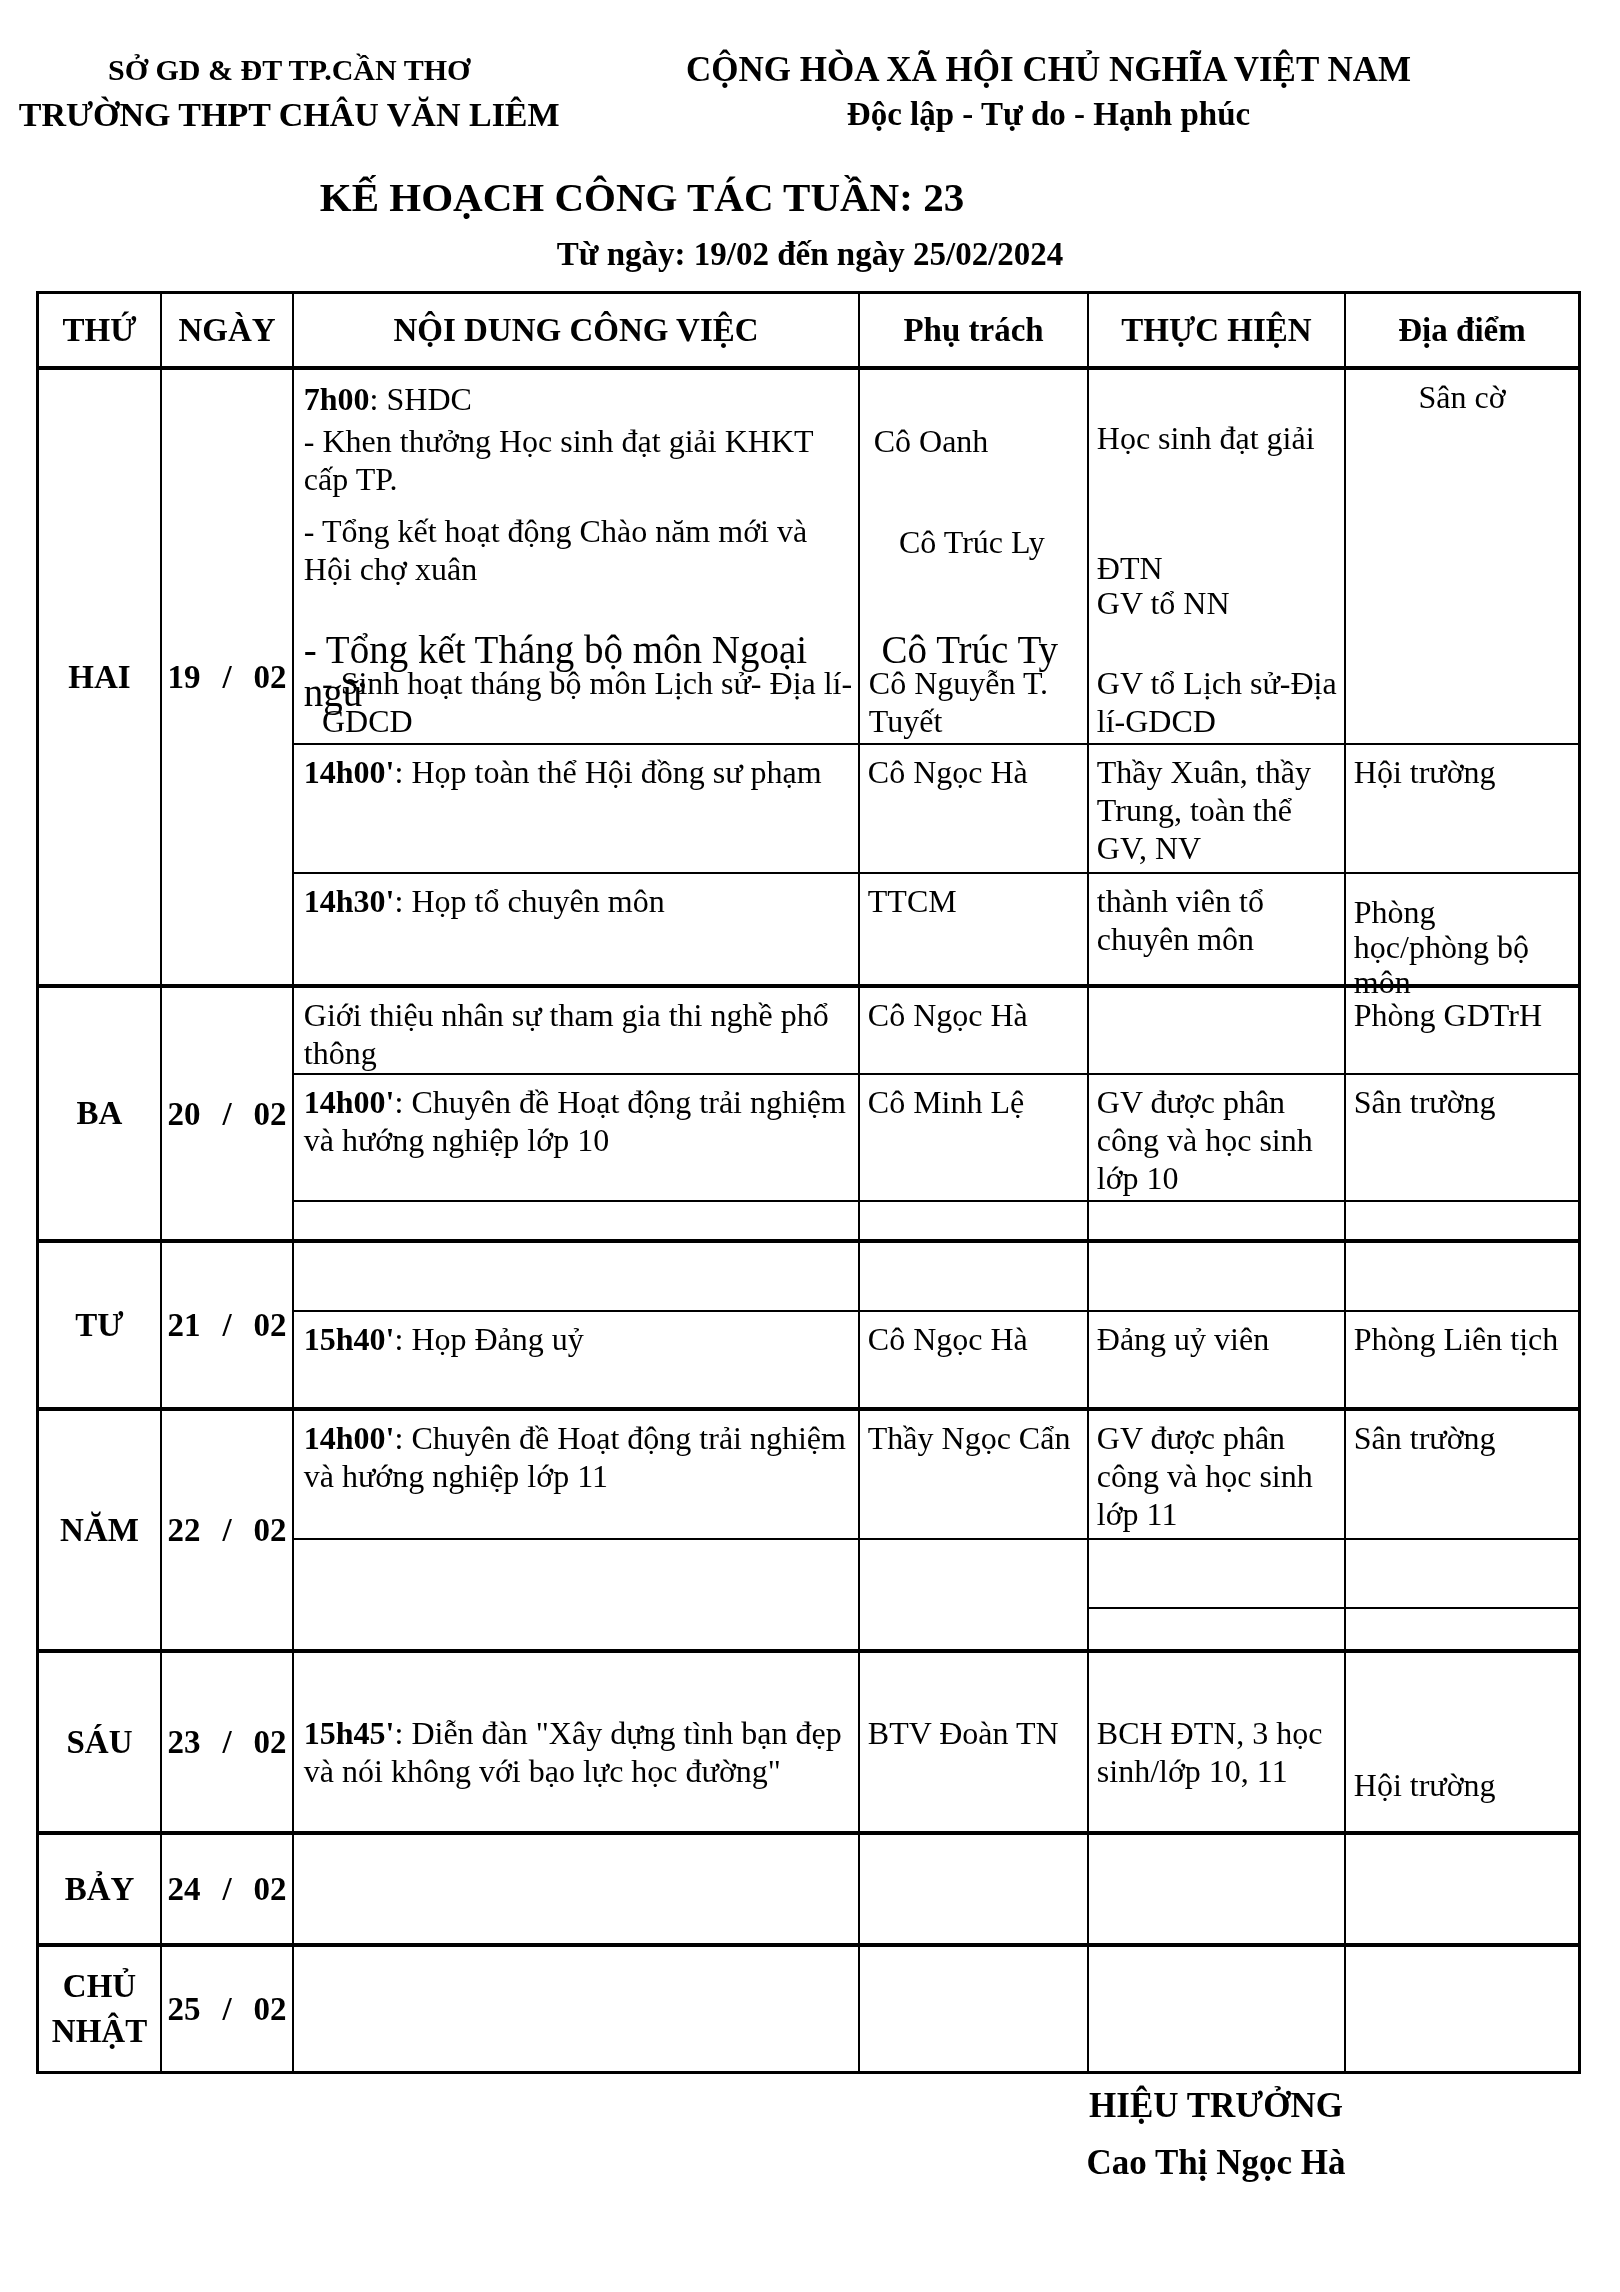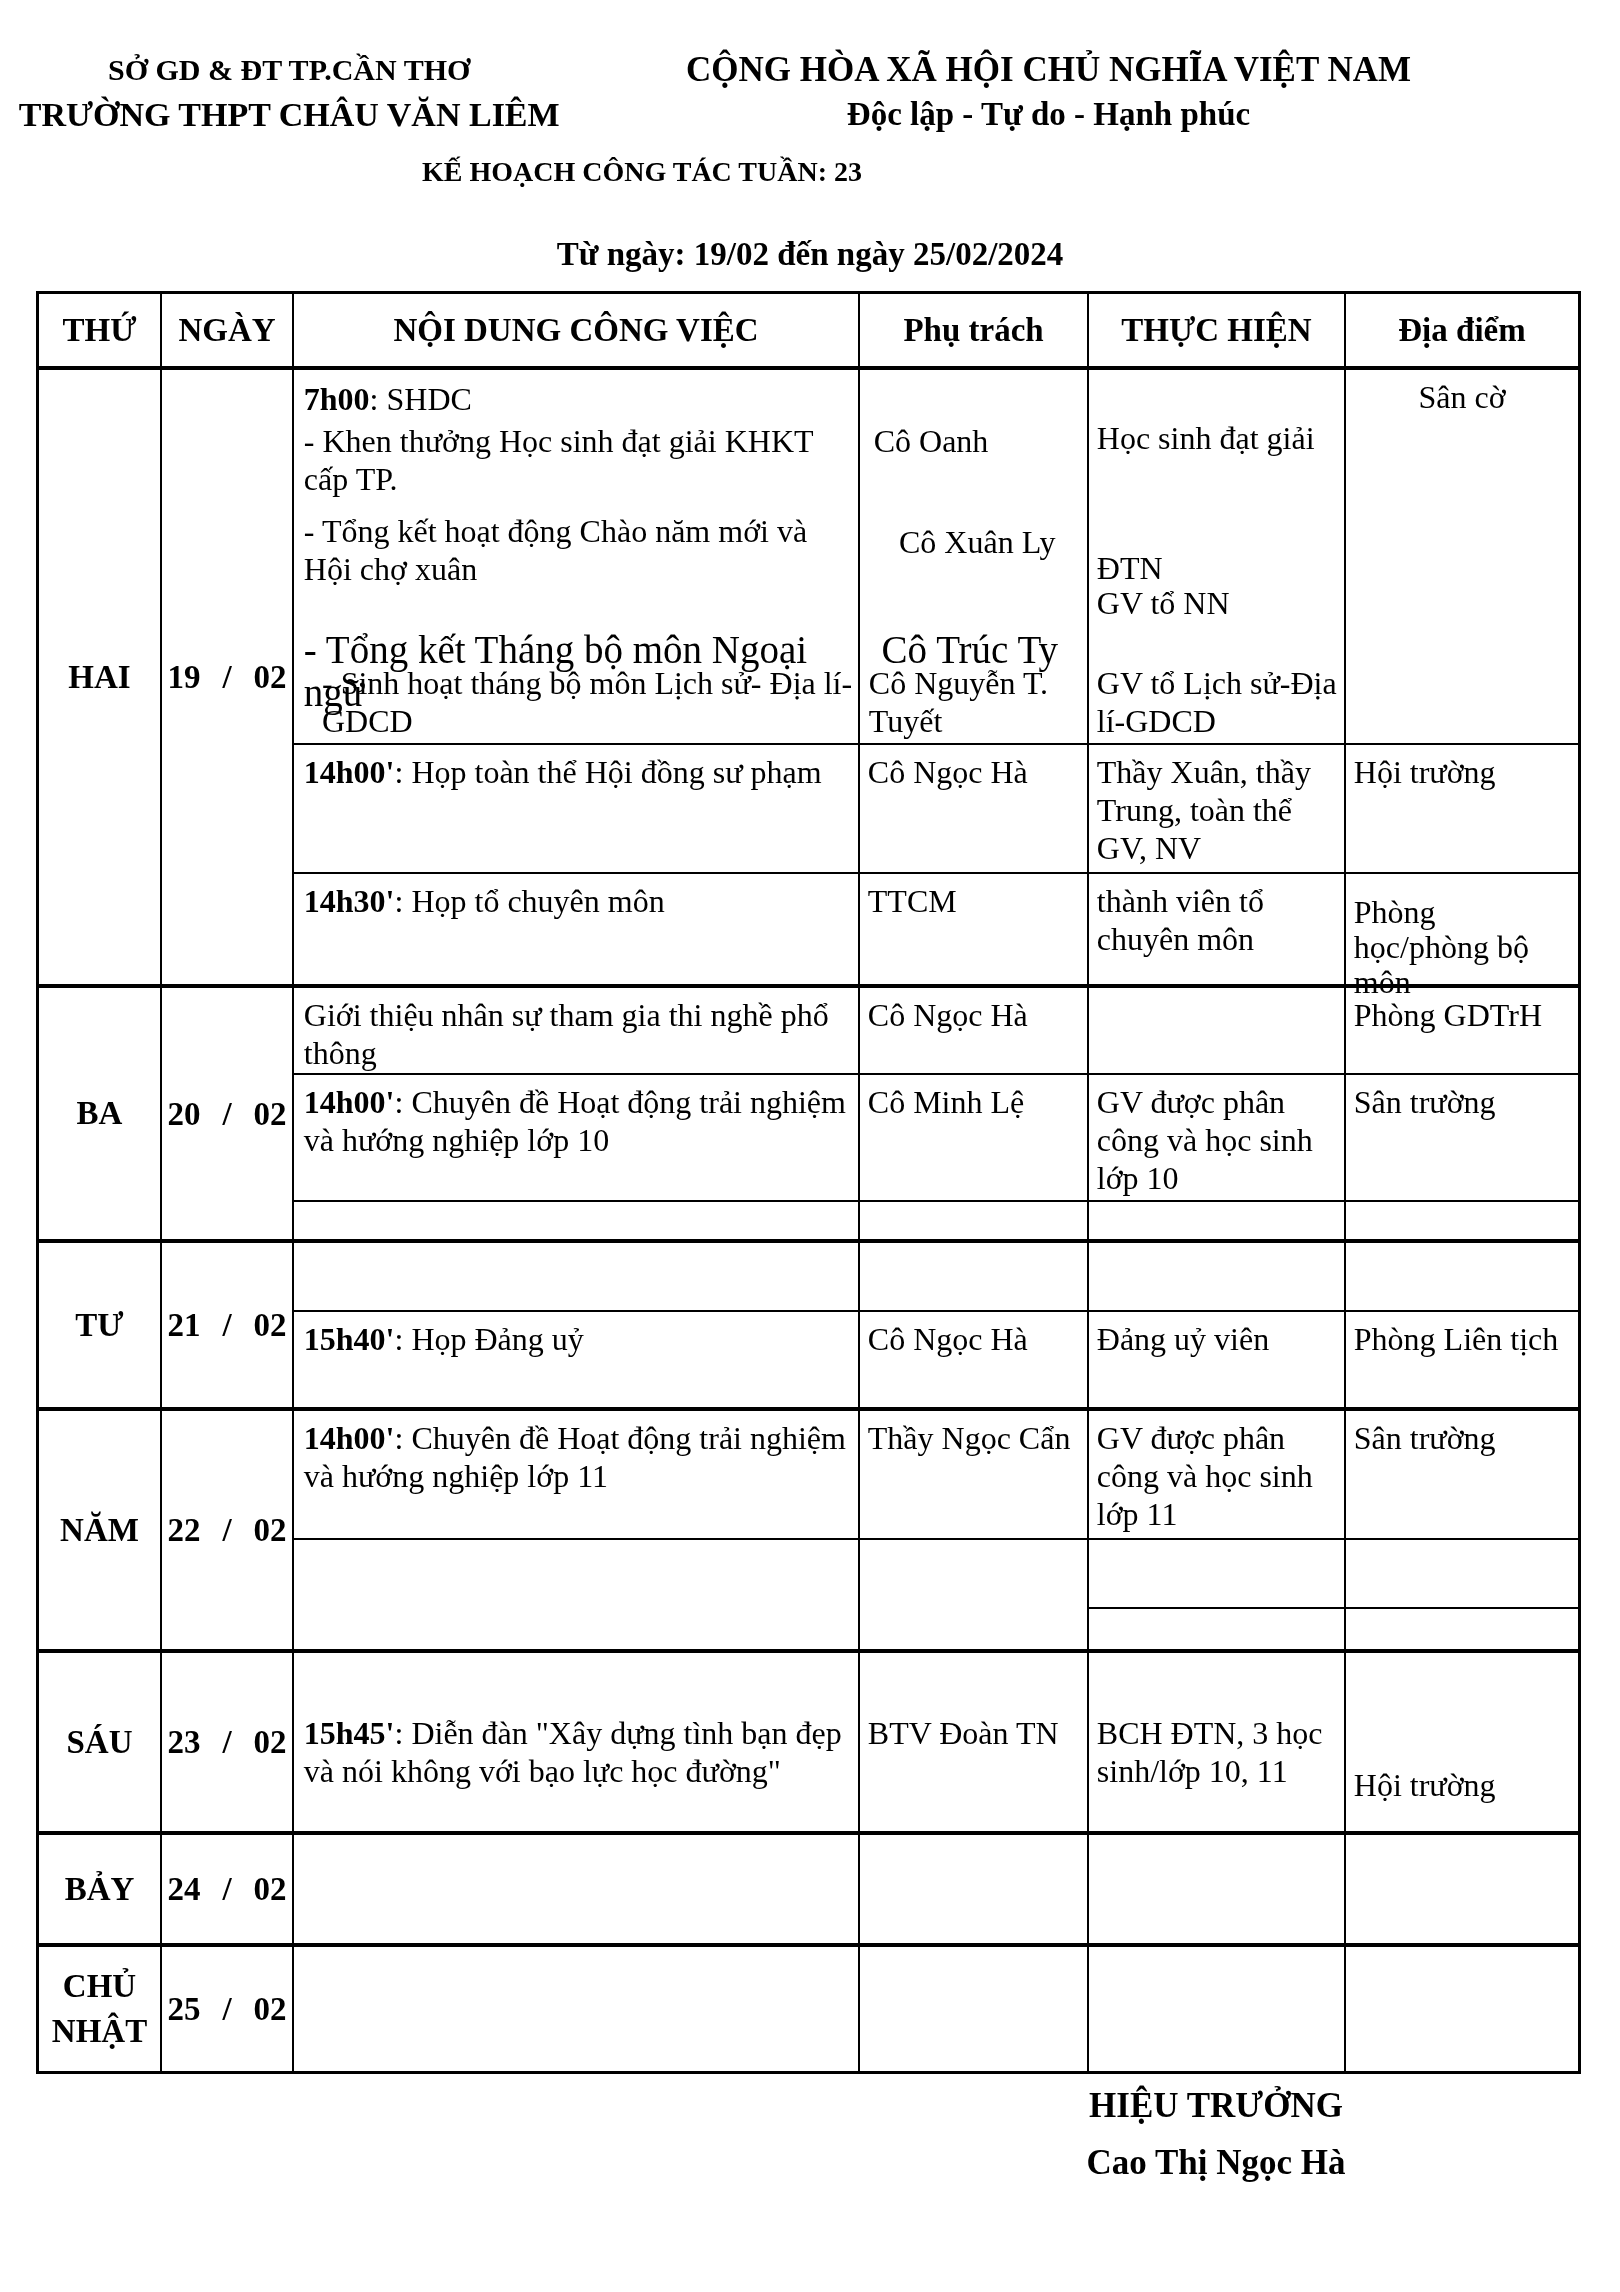--- a/index.html
+++ b/index.html
@@ -4,21 +4,21 @@
 <style>
   html,body{margin:0;padding:0;background:#fff;}
   body{width:1620px;height:2293px;position:relative;font-family:"Liberation Serif","DejaVu Serif",serif;color:#000;}
   .blk{position:absolute;text-align:center;}
   #org{left:14.7px;top:51px;width:549px;}
   #org .l1{font-size:30px;font-weight:bold;line-height:37px;}
   #org .l2{font-size:34px;font-weight:bold;line-height:37px;margin-top:7.8px;}
   #nat{left:676px;top:51px;width:745px;}
   #nat .l1{font-size:35px;font-weight:bold;line-height:37px;}
   #nat .l2{font-size:33px;font-weight:bold;line-height:37px;margin-top:7.8px;}
-  #title{left:0;top:156px;width:1284px;font-size:28px;font-weight:bold;}
+  #title{left:0;top:173px;width:1284px;font-size:41px;font-weight:bold;}
   #subtitle{left:0;top:236px;width:1620px;font-size:33px;font-weight:bold;}
   #footer{left:1010px;top:2086px;width:412px;}
   #footer .l1{font-size:35px;font-weight:bold;line-height:39px;}
   #footer .l2{font-size:35px;font-weight:bold;line-height:39px;margin-top:17.6px;}
 
   .tbl{position:absolute;left:36px;top:291px;display:grid;
        grid-template-columns:123px 132px 566px 229px 257px 232px;
        grid-template-rows:76px 375px 129px 114px 87px 127px 41px 69px 99px 129px 69px 44px 182px 112px 124px;
        border:3.9px solid #000;}
   .g{border-right:2.9px solid #000;border-bottom:2.9px solid #000;box-sizing:border-box;
@@ -80,21 +80,21 @@
     <div class="abs" style="top:52px;left:9.8px;right:2px">- Khen thưởng Học sinh đạt giải KHKT
 cấp TP.</div>
     <div class="abs" style="top:142px;left:9.8px;right:2px">- Tổng kết hoạt động Chào năm mới và
 Hội chợ xuân</div>
     <div class="abs big" style="top:212px;left:9.8px;right:2px">- Tổng kết Tháng bộ môn Ngoại ngữ</div>
     <div class="abs" style="top:294px;left:28px;right:2px">- Sinh hoạt tháng bộ môn Lịch sử- Địa lí-
 GDCD</div>
   </div>
   <div class="g" style="grid-row:2;grid-column:4">
     <div class="abs" style="top:52px;left:13.7px">Cô Oanh</div>
-    <div class="abs" style="top:153px;left:39px">Cô Xuân Ly</div>
+    <div class="abs" style="top:153px;left:39px">Cô Trúc Ly</div>
     <div class="abs big" style="top:212px;left:21.6px">Cô Trúc Ty</div>
     <div class="abs" style="top:294px;left:8.8px">Cô Nguyễn T.
 Tuyết</div>
   </div>
   <div class="g" style="grid-row:2;grid-column:5">
     <div class="abs" style="top:49px;left:7.8px">Học sinh đạt giải</div>
     <div class="abs" style="top:179px;left:7.8px">ĐTN</div>
     <div class="abs" style="top:214px;left:7.8px">GV tổ NN</div>
     <div class="abs" style="top:294px;left:7.8px">GV tổ Lịch sử-Địa
 lí-GDCD</div>

